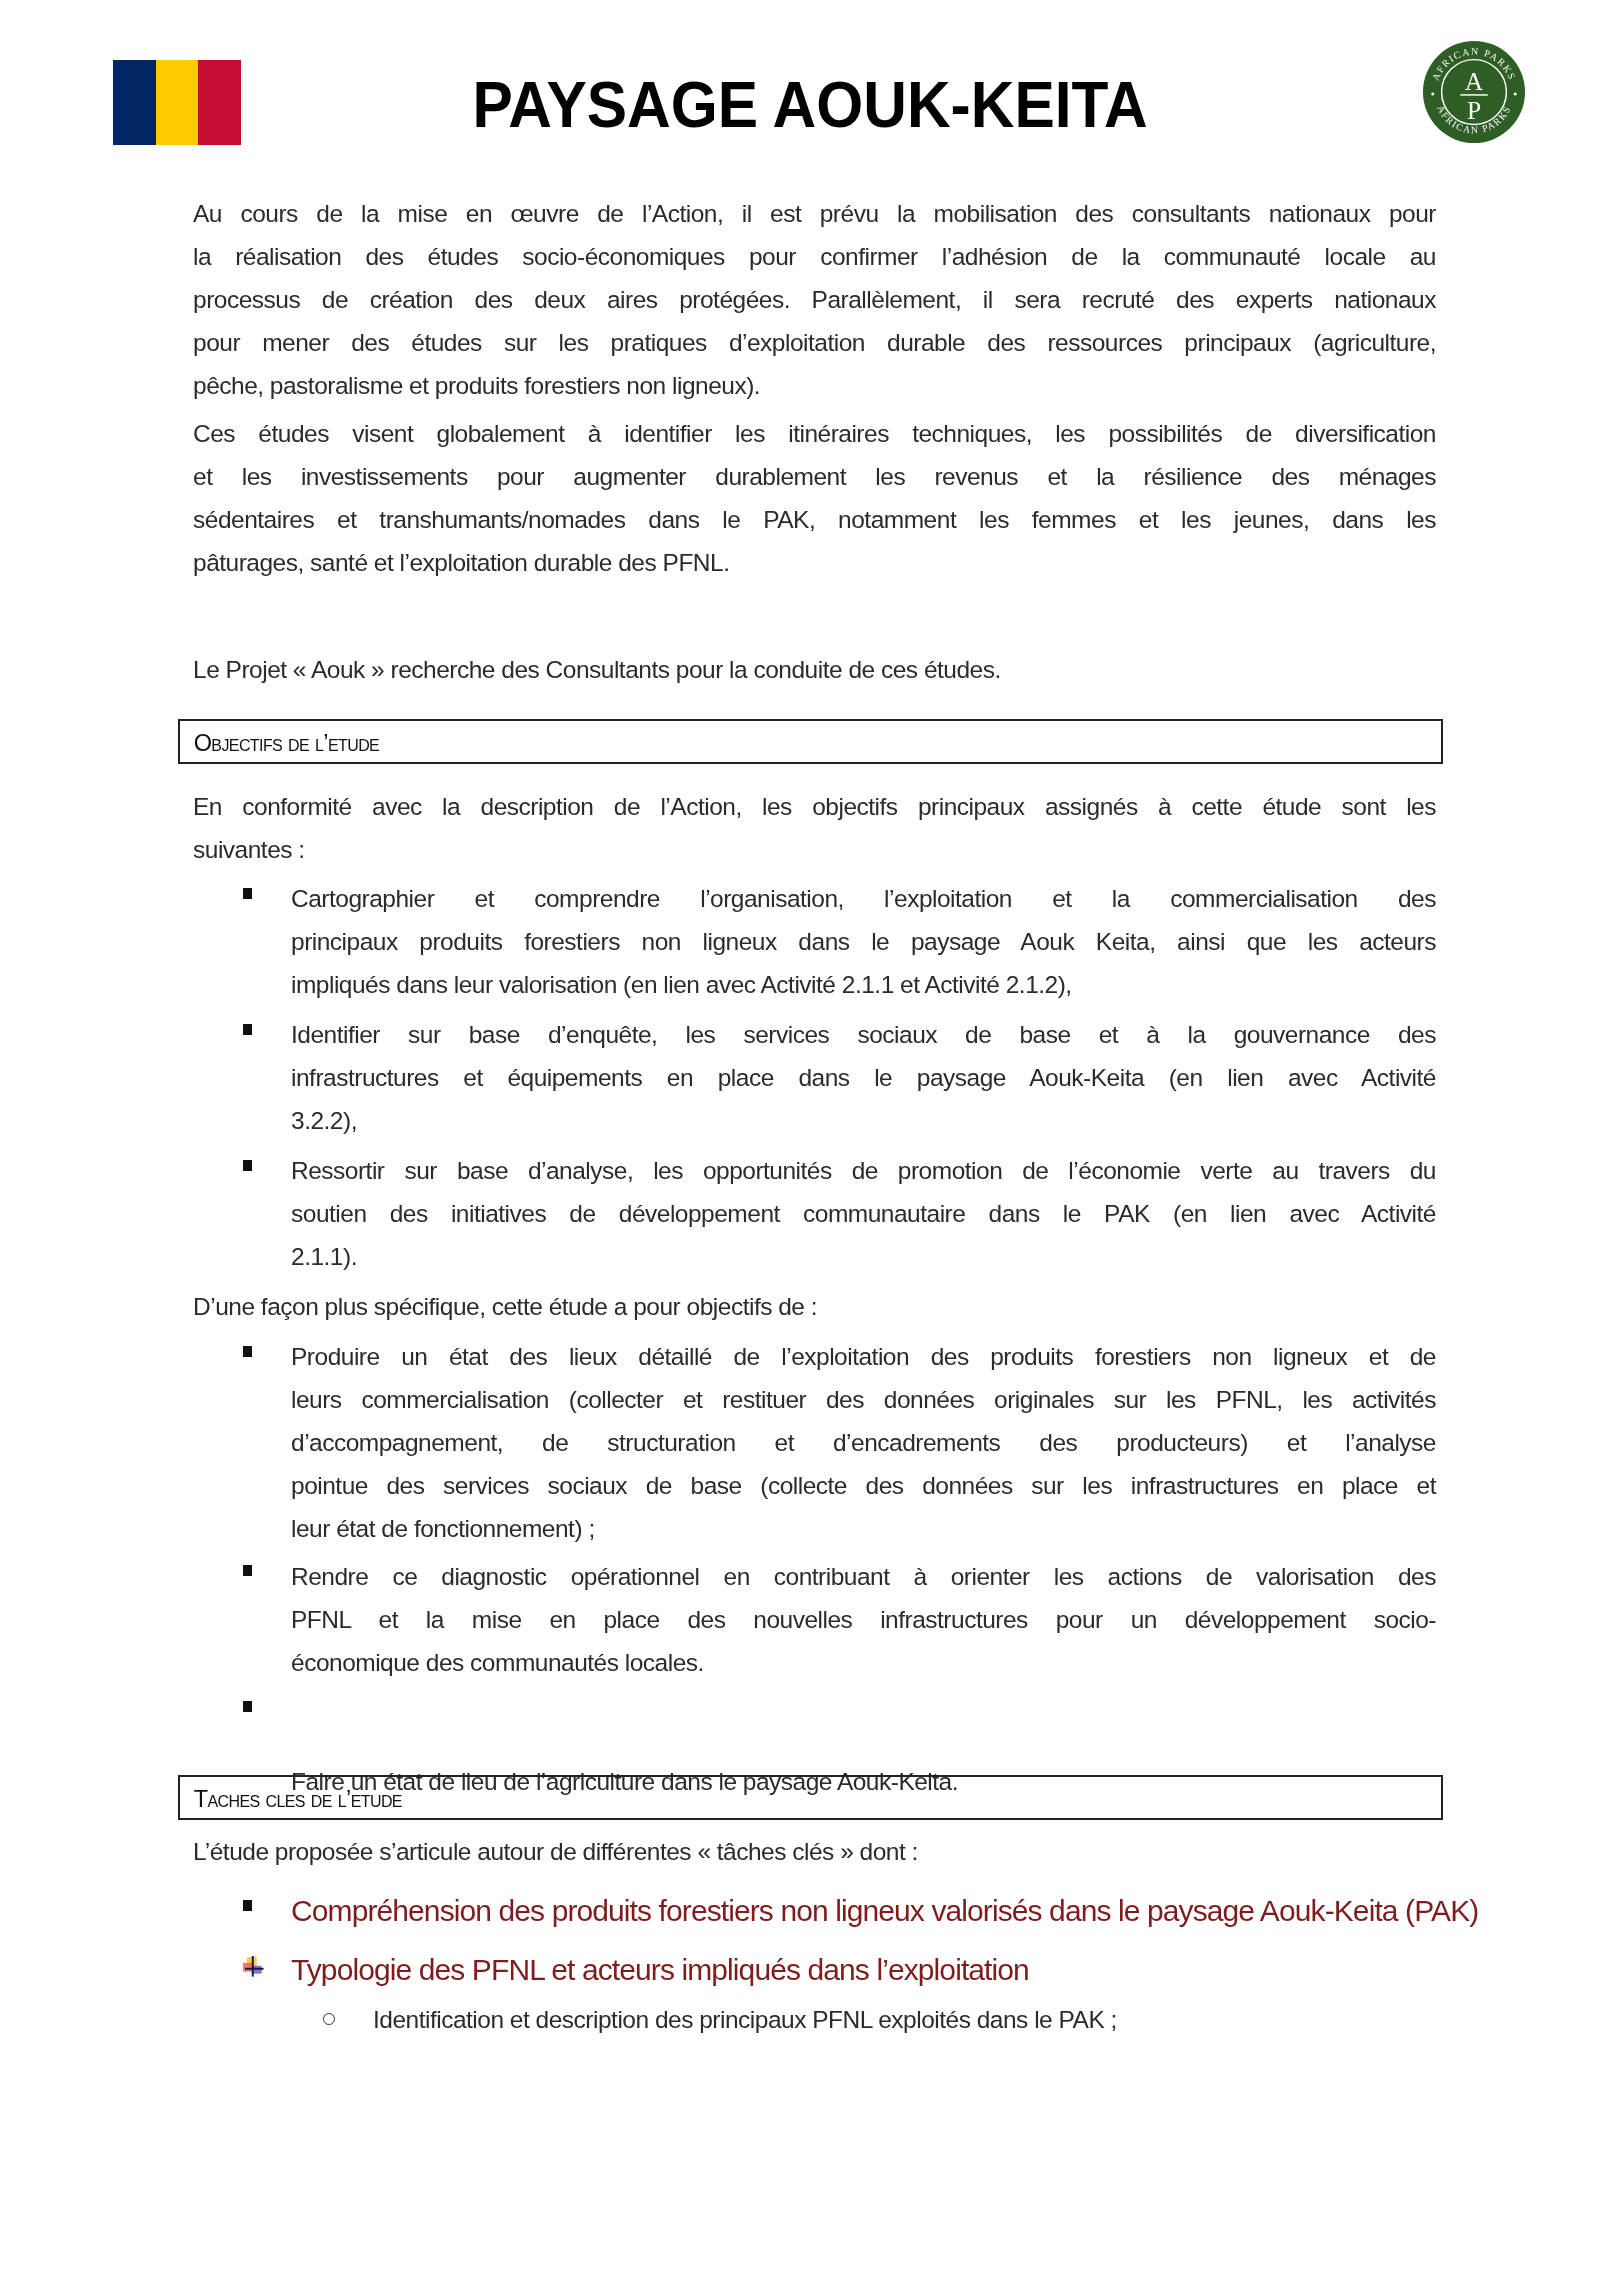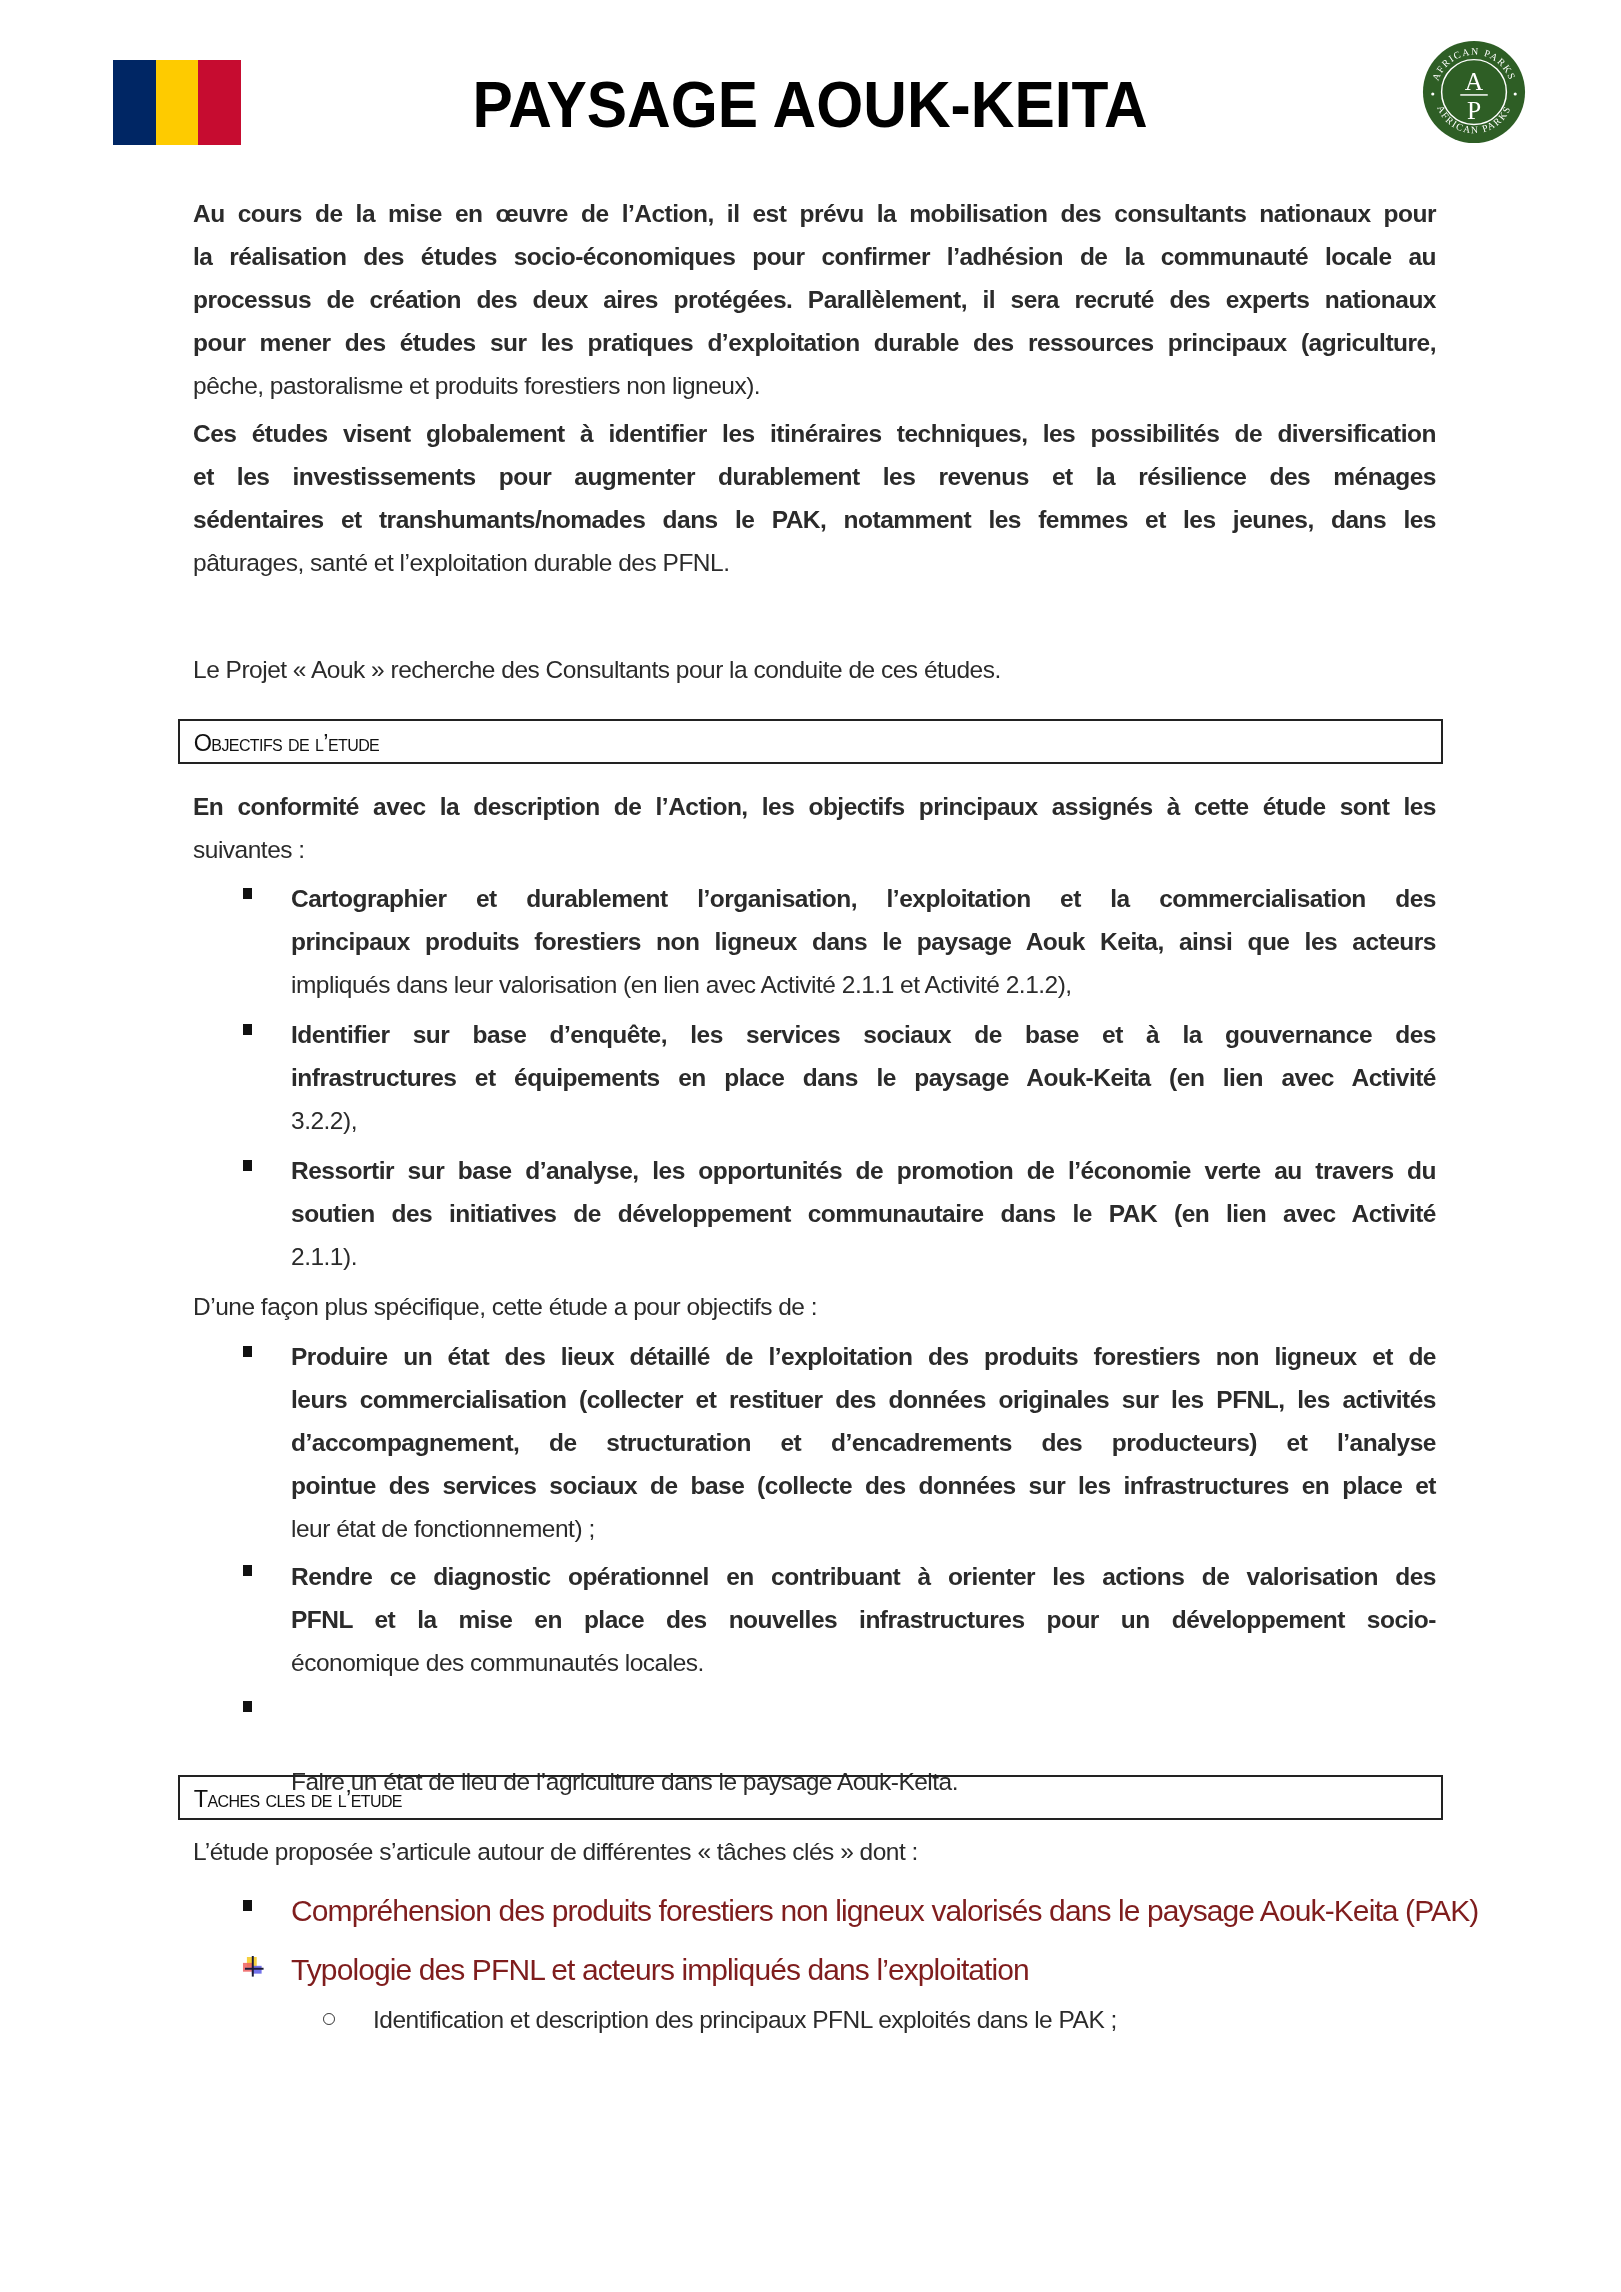--- a/index.html
+++ b/index.html
@@ -11,21 +11,21 @@
   .flag span { flex: 1; display: block; }
   .title { position: absolute; left: 0; width: 1621px; top: 67px; text-align: center;
            font-family: "Liberation Sans", sans-serif; font-weight: bold; font-size: 65px;
            color: #000; letter-spacing: 0px; transform: scaleX(0.93); transform-origin: 804px 0; }
   .logo { position: absolute; left: 1421px; top: 39px; width: 106px; height: 106px; }
 
   
   .para { position: absolute; left: 193px; width: 1243px; font-size: 24.5px; line-height: 43px;
           text-align: justify; text-align-last: left; letter-spacing: -0.5px; word-spacing: 0px; }
   .line { display: block; height: 43px; white-space: nowrap; }
-  .jline { display: block; height: 43px; text-align: justify; text-align-last: justify; white-space: normal; font-weight: bold; }
+  .jline { display: block; height: 43px; text-align: justify; text-align-last: justify; white-space: normal; }
 
   .box { position: absolute; left: 178px; width: 1265px; height: 45px; border: 2px solid #222;
          box-sizing: border-box; }
   .box-title { position: absolute; left: 13.7px; top: 8.8px; font-size: 23.5px; font-variant: small-caps;
                color: #111; letter-spacing: -0.6px; text-align: right; }
 
   .bullet { position: absolute; left: 243px; width: 8.8px; height: 10.8px; background: #111; }
   .item { position: absolute; left: 291px; width: 1145px; font-size: 24.5px; line-height: 43px;
           letter-spacing: -0.5px; }
   .strong { color: #7f1d1d; font-size: 30px; letter-spacing: -0.9px; }
@@ -90,21 +90,21 @@
   <span class="box-title">Objectifs de l’etude</span>
 </div>
 
 <div class="para" style="top:785px;">
   <span class="jline">En conformité avec la description de l’Action, les objectifs principaux assignés à cette étude sont les</span>
   <span class="line">suivantes :</span>
 </div>
 
 <div class="bullet" style="top:888px;"></div>
 <div class="item" style="top:877px;">
-  <span class="jline">Cartographier et durablement l’organisation, l’exploitation et la commercialisation des</span>
+  <span class="jline">Cartographier et comprendre l’organisation, l’exploitation et la commercialisation des</span>
   <span class="jline">principaux produits forestiers non ligneux dans le paysage Aouk Keita, ainsi que les acteurs</span>
   <span class="line">impliqués dans leur valorisation (en lien avec Activité 2.1.1 et Activité 2.1.2),</span>
 </div>
 
 <div class="bullet" style="top:1024px;"></div>
 <div class="item" style="top:1013px;">
   <span class="jline">Identifier sur base d’enquête, les services sociaux de base et à la gouvernance des</span>
   <span class="jline">infrastructures et équipements en place dans le paysage Aouk-Keita (en lien avec Activité</span>
   <span class="line">3.2.2),</span>
 </div>

